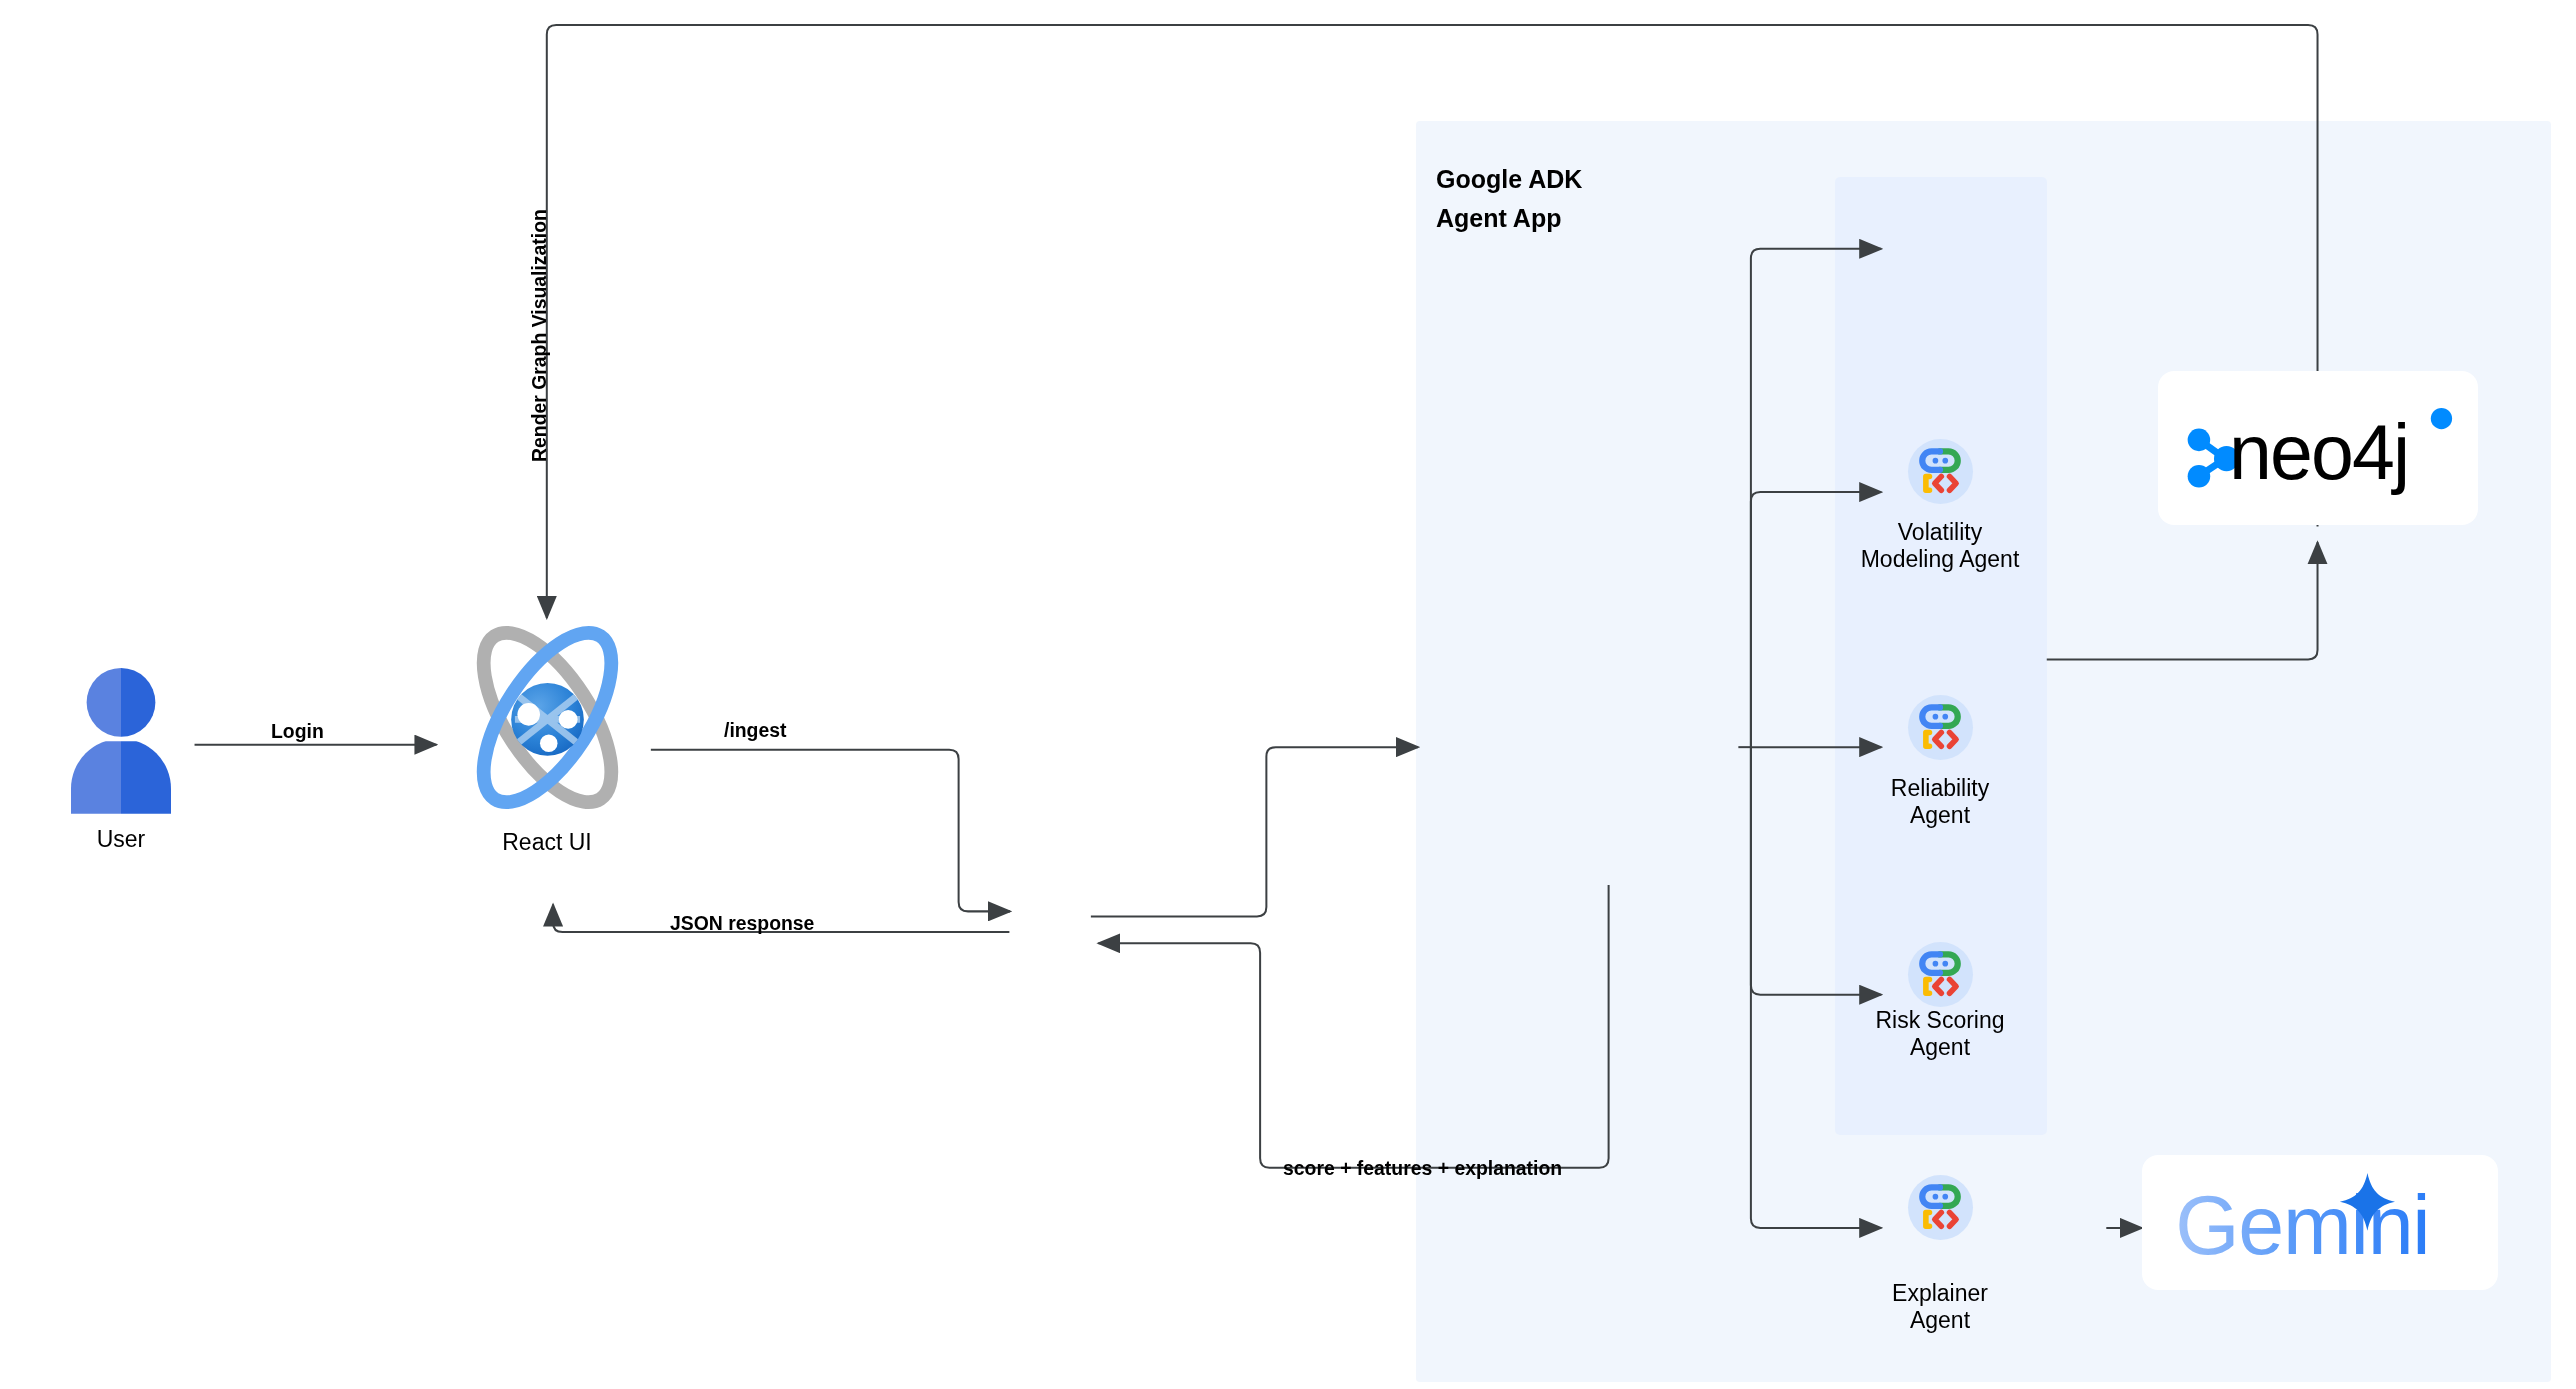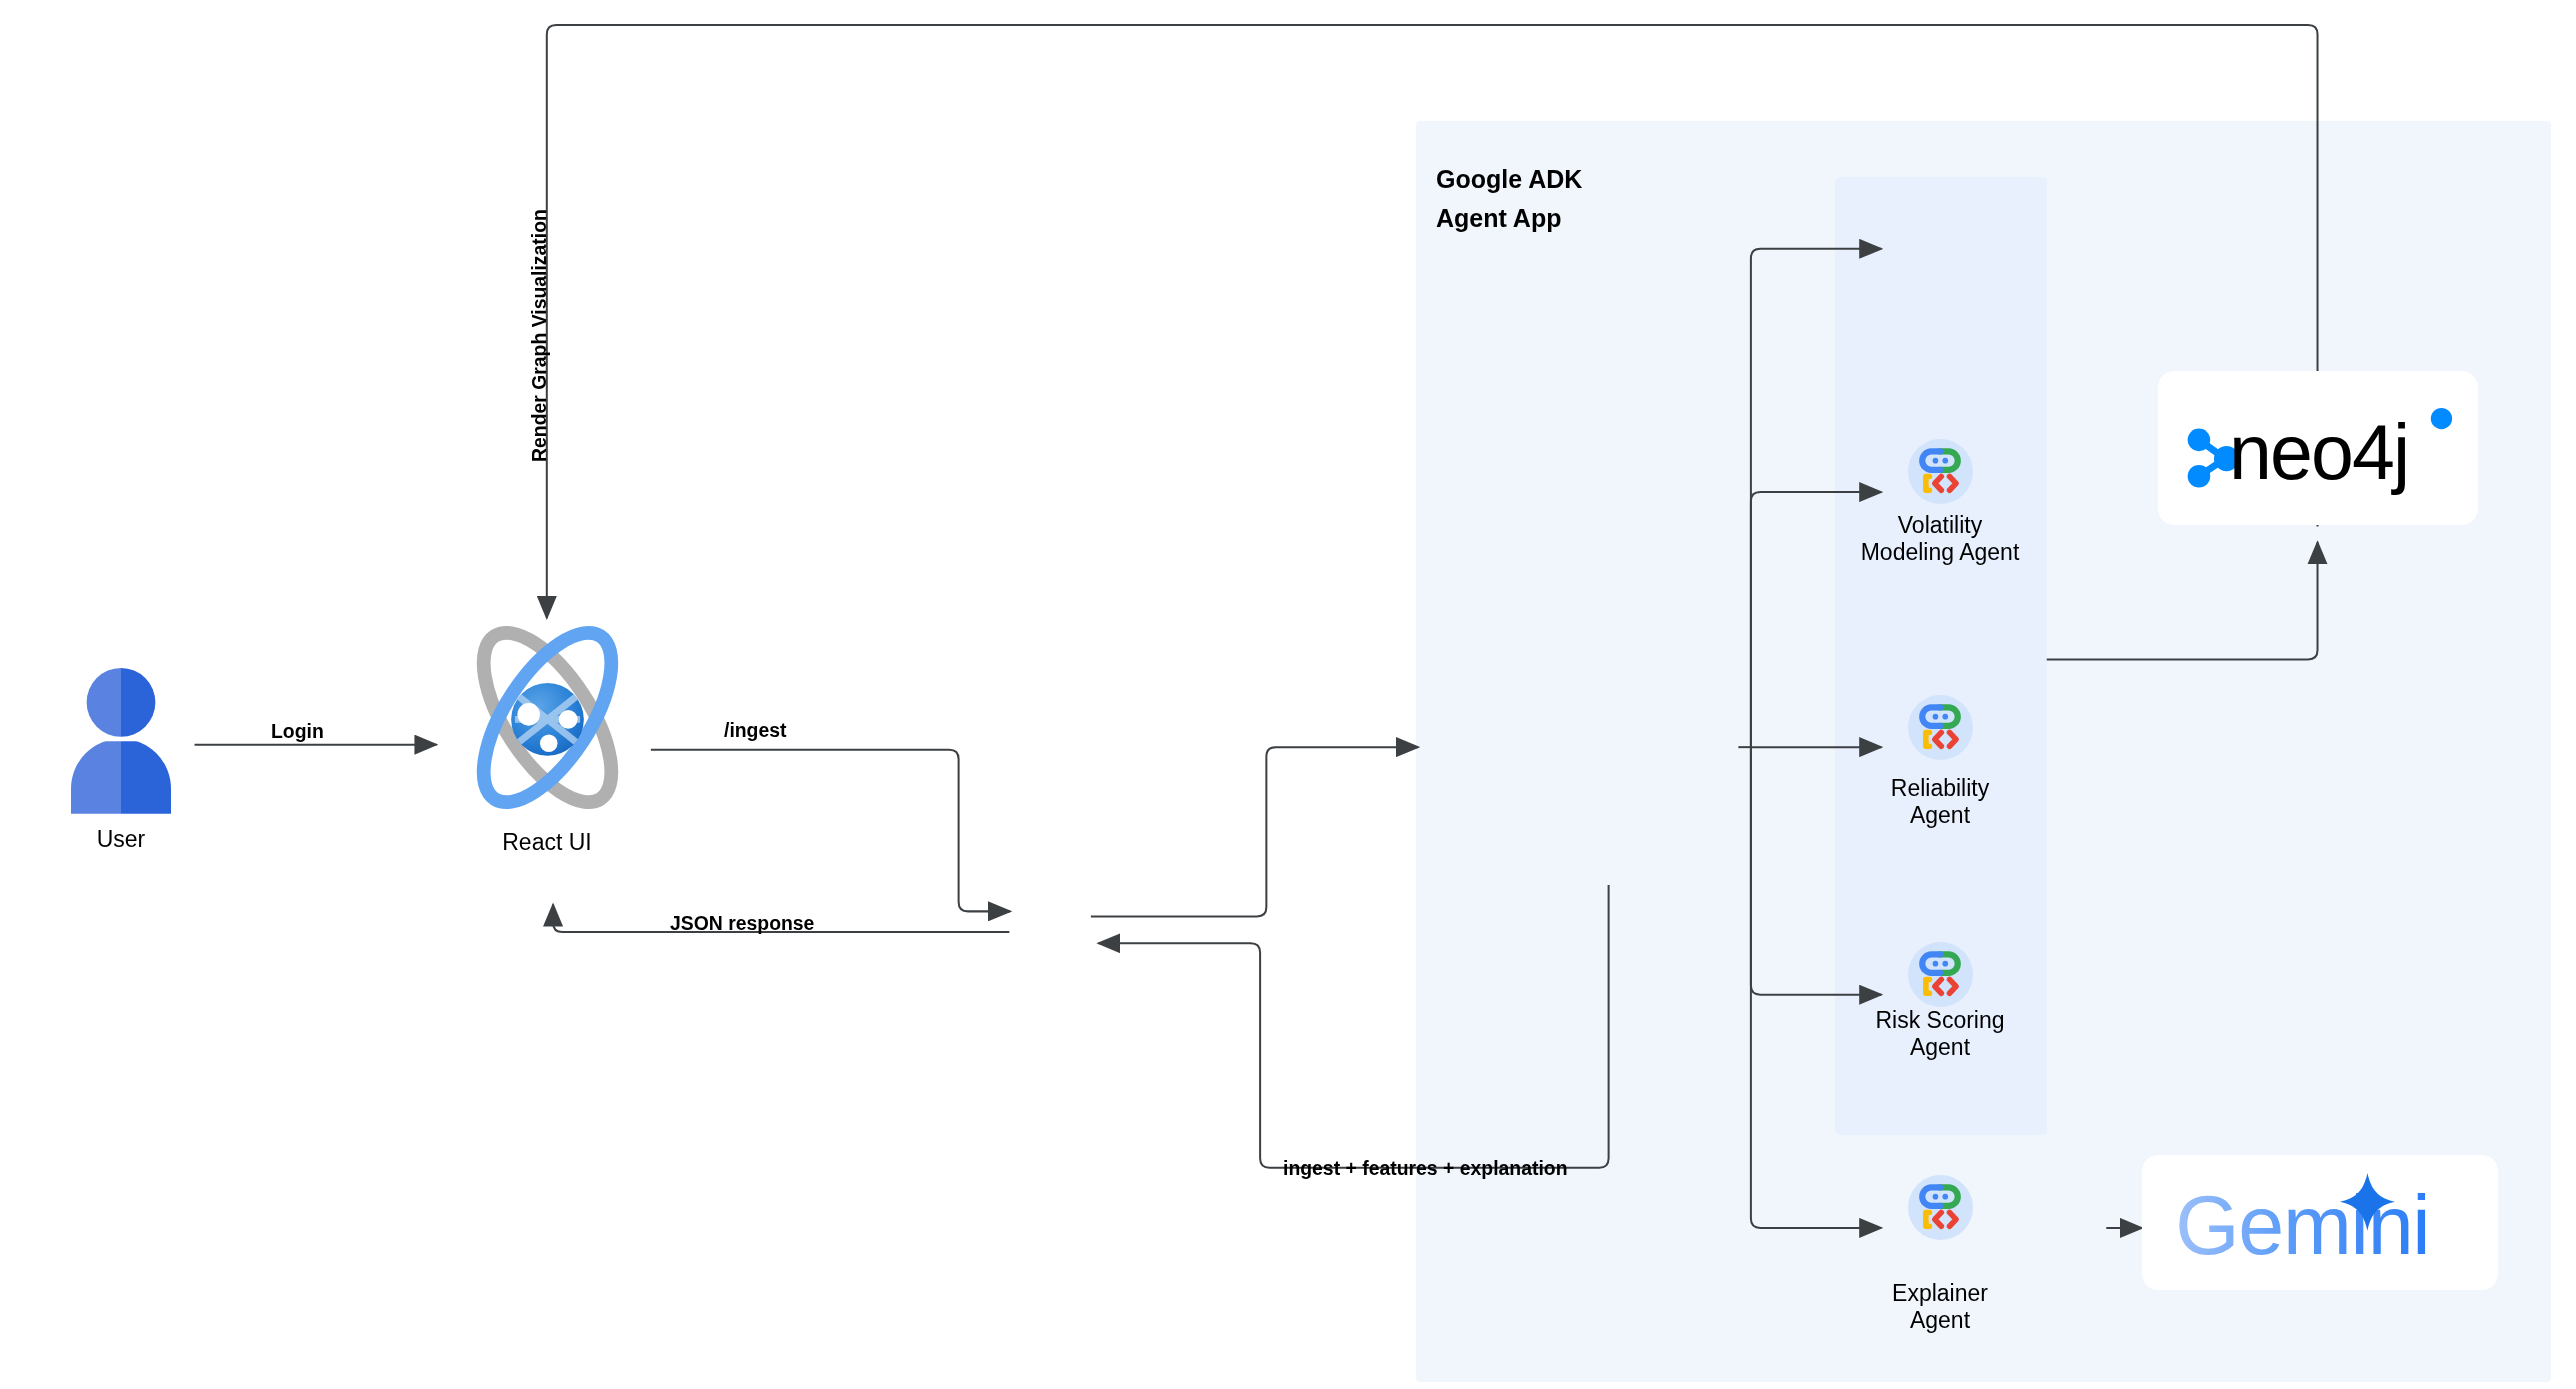--- a/index.html
+++ b/index.html
@@ -125,21 +125,21 @@
   </svg>
 
   <div class="edge-label" style="left:271px; top:720px;">Login</div>
 
   <div class="edge-label" style="left:724px; top:719px;">/ingest</div>
 
   <div class="edge-label" style="left:670px; top:912px;">JSON response</div>
 
   <div class="edge-label vertical" style="left:528px; top:462px;">Render Graph Visualization</div>
 
-  <div class="edge-label" style="left:1283px; top:1157px;">ingest + features + explanation</div>
+  <div class="edge-label" style="left:1283px; top:1157px;">score + features + explanation</div>
 
   <div class="node" style="left:46px; top:666px; width:150px;">
     <svg width="110" height="149" viewBox="0 0 176 238">
       <defs>
         <clipPath id="uHeadL">
             <rect x="0" y="0" width="88" height="120"></rect>
           </clipPath>
         <clipPath id="uHeadR">
             <rect x="88" y="0" width="88" height="120"></rect>
           </clipPath>
@@ -197,21 +197,21 @@
           <path d="M 70 10 L 96 10 A 28 28 0 0 1 96 66 L 70 66" stroke="#34a853" stroke-width="19"></path>
           <path d="M 70 10 L 44 10 A 28 28 0 0 0 44 66 L 70 66" stroke="#4285f4" stroke-width="19"></path>
         </g>
         <circle cx="56" cy="38" r="8.6" fill="#4285f4"></circle>
         <circle cx="86" cy="38" r="8.6" fill="#4285f4"></circle>
         <path d="M 38 86 L 27 86 L 27 128 L 38 128" fill="none" stroke="#fbbc04" stroke-width="17" stroke-linecap="round" stroke-linejoin="round"></path>
         <path d="M 74 86 L 54 107 L 74 128" fill="none" stroke="#ea4335" stroke-width="17" stroke-linecap="round" stroke-linejoin="round"></path>
         <path d="M 99 86 L 119 107 L 99 128" fill="none" stroke="#ea4335" stroke-width="17" stroke-linecap="round" stroke-linejoin="round"></path>
       </svg>
     </div>
-    <div class="node-label" style="margin-top:8px;">Volatility
+    <div class="node-label" style="margin-top:15px;">Volatility
 Modeling Agent</div>
   </div>
 
   <div class="node" style="left:1849px; top:695px; width:182px;">
     <div class="agent-badge" style="width:65px; height:65px;">
       <svg width="46" height="47" viewBox="0 0 140 142">
         <g fill="none" stroke-linecap="round">
           <path d="M 70 10 L 96 10 A 28 28 0 0 1 96 66 L 70 66" stroke="#34a853" stroke-width="19"></path>
           <path d="M 70 10 L 44 10 A 28 28 0 0 0 44 66 L 70 66" stroke="#4285f4" stroke-width="19"></path>
         </g>

